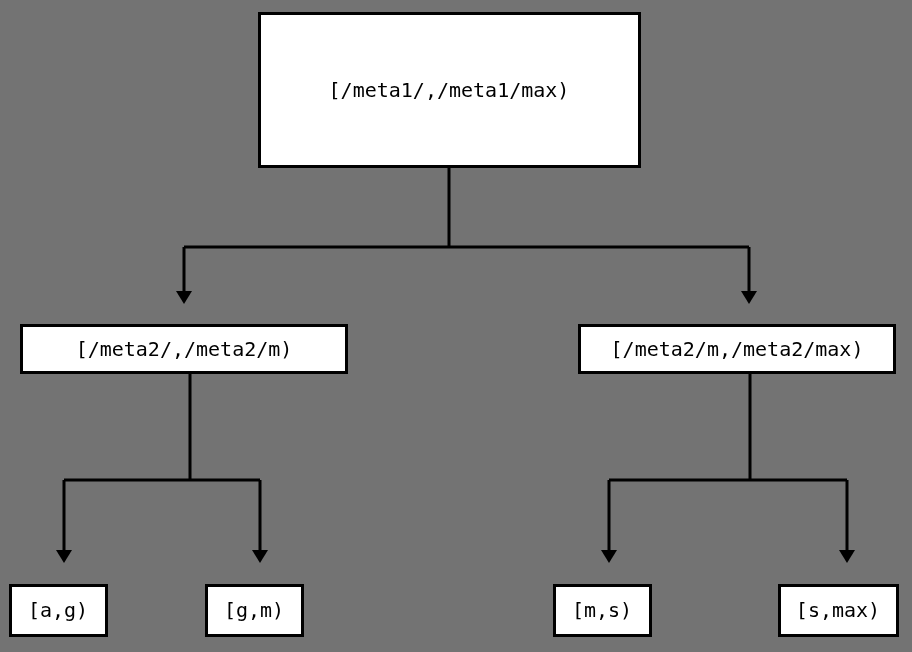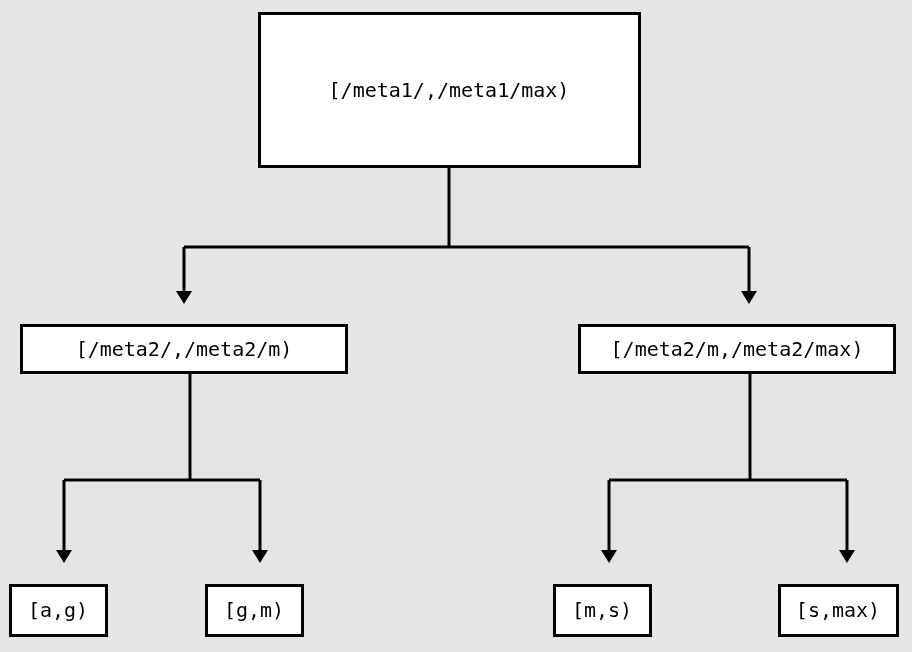--- a/index.html
+++ b/index.html
@@ -10,21 +10,21 @@
   body {
     width: 912px;
     height: 652px;
     overflow: hidden;
     font-family: "DejaVu Sans Mono", monospace;
   }
   #diagram-root {
     position: relative;
     width: 912px;
     height: 652px;
-    background: #e5e5e5;
+    background: #737373;
   }
   svg#tree-svg {
     display: block;
     width: 912px;
     height: 652px;
   }
   .node-box {
     fill: #ffffff;
     stroke: #000000;
     stroke-width: 3;

